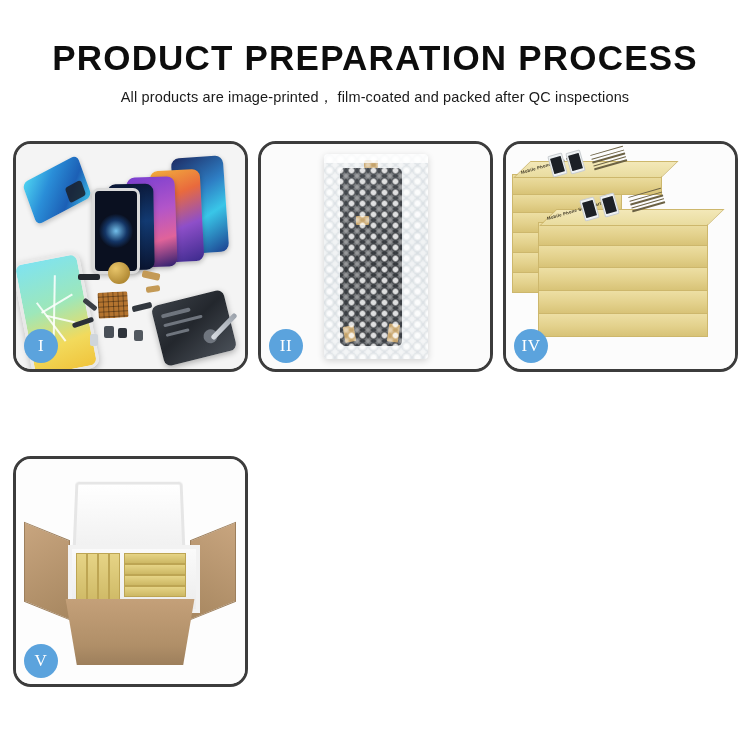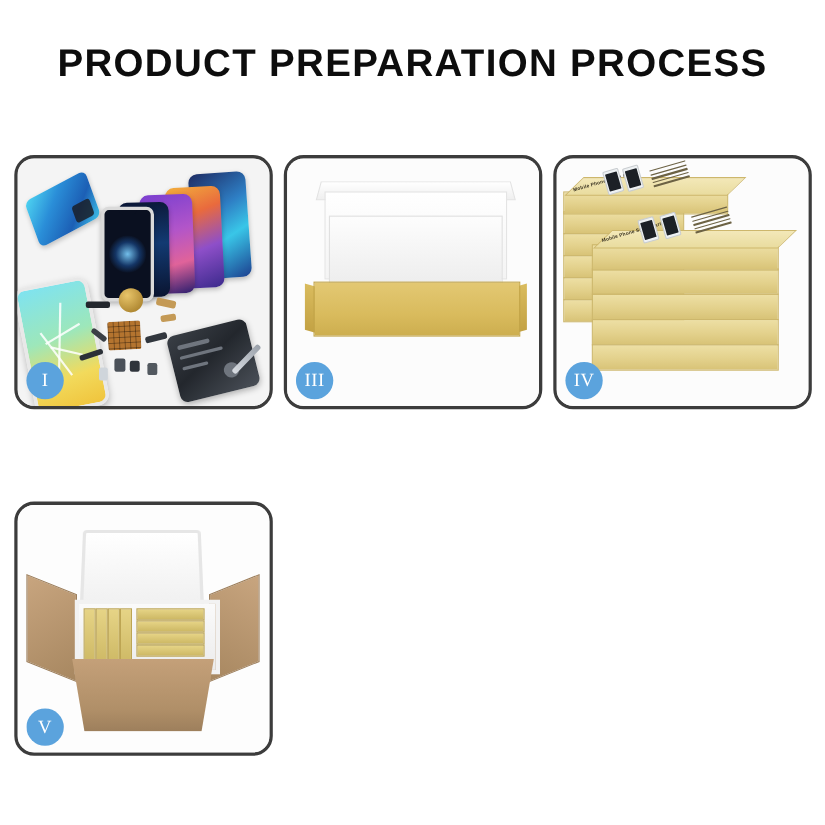--- a/index.html
+++ b/index.html
@@ -307,20 +307,21 @@
   }
   .c-tape{position:absolute;background:rgba(120,92,58,.35);border-radius:1px;}
 </style>
 </head>
 <body>
 
 <div class="page">
 
   <div class="header">
     <div class="title">PRODUCT PREPARATION PROCESS</div>
+    <div class="subtitle">All products are image-printed， film-coated and packed after QC inspections</div>
   </div>
 
   <div class="grid">
 
     <div class="panel">
       <div class="stage">
         <div class="p1-bg"></div>
 
         <div class="film"></div>
 
@@ -358,34 +359,38 @@
           <i style="left:8px;top:20px;width:40px;height:3px;"></i>
           <i style="left:8px;top:30px;width:24px;height:3px;"></i>
           <i style="left:44px;top:36px;width:14px;height:14px;border-radius:50%;"></i>
         </div>
         <div class="tweezer"></div>
 
         <div class="badge">I</div>
       </div>
     </div>
 
-
     <div class="panel">
       <div class="stage">
-        <div class="p3-bg"></div>
-        <div class="lid"></div>
-        <div class="lidface"></div>
-        <div class="foam"></div>
-        <div class="bubblefill"></div>
-        <div class="boxleft"></div>
-        <div class="boxright"></div>
-        <div class="boxbody"></div>
-        <div class="badge">III</div>
+        <div class="p2-bg"></div>
+        <div class="bubblepack">
+          <div class="screeninside"></div>
+          <div class="flexcable"></div>
+          <div class="tapebit" style="left:40px;top:6px;width:14px;height:8px;"></div>
+          <div class="tapebit" style="left:32px;top:62px;width:13px;height:9px;"></div>
+          <div class="tapebit" style="left:20px;top:172px;width:11px;height:16px;transform:rotate(-10deg);"></div>
+          <div class="tapebit" style="left:64px;top:170px;width:11px;height:18px;transform:rotate(8deg);"></div>
+          <div class="bubbles"></div>
+          <div class="bubbles2"></div>
+          <div class="sealtop"></div>
+        </div>
+        <div class="badge">II</div>
       </div>
     </div>
+
 
     <div class="panel">
       <div class="stage">
         <div class="p4-bg"></div>
         <div class="stack">
 
           <div class="sbox" style="left:6px;top:48px;width:108px;height:19px;"></div>
           <div class="sbox" style="left:6px;top:68px;width:108px;height:19px;"></div>
           <div class="sbox" style="left:6px;top:88px;width:108px;height:19px;"></div>
           <div class="sbox" style="left:6px;top:108px;width:108px;height:19px;"></div>

